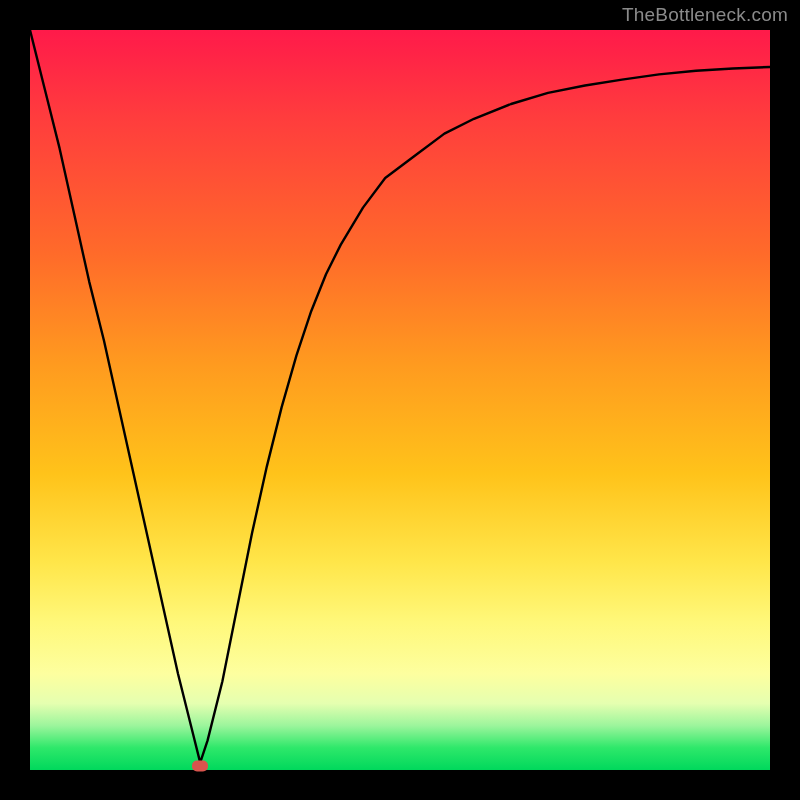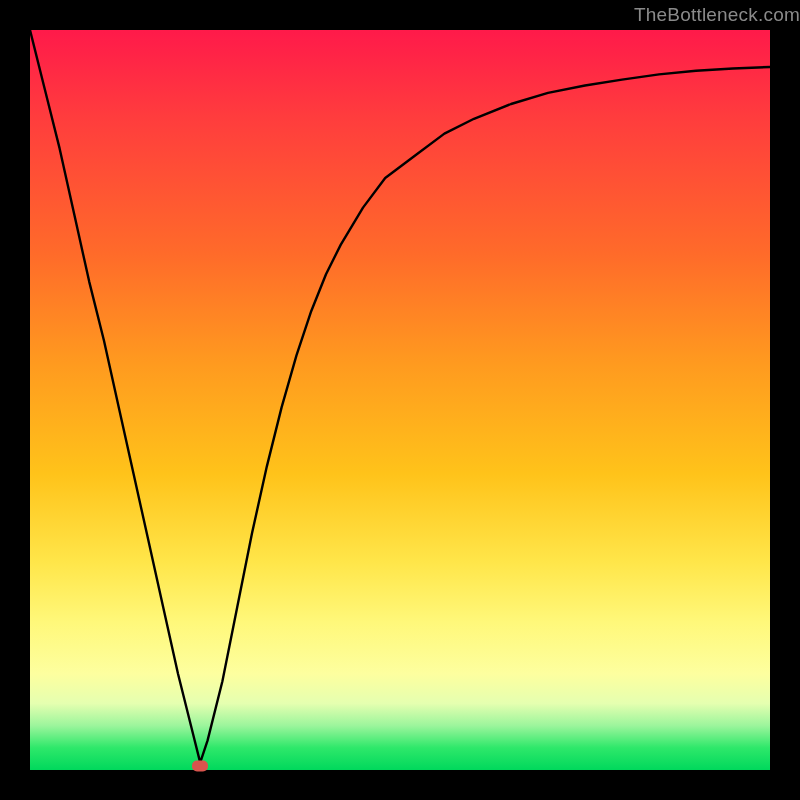--- a/index.html
+++ b/index.html
@@ -52,21 +52,21 @@
     position: absolute;
     width: 16px;
     height: 11px;
     background: #d9544d;
     border-radius: 5px;
     transform: translate(-50%, -50%);
   }
   .watermark {
     position: absolute;
     top: 4px;
-    right: 0;
+    right: 12px;
     color: #8a8a8a;
     font-size: 19px;
     letter-spacing: 0.2px;
     font-weight: 500;
   }
 </style>
 </head>
 <body>
 
 <div class="frame">

